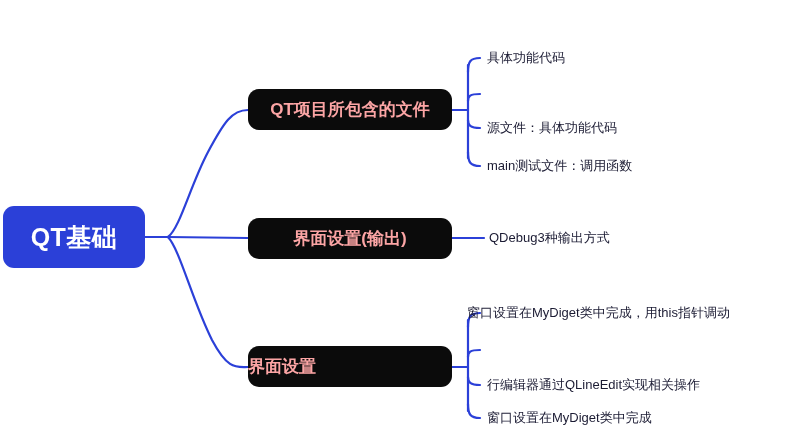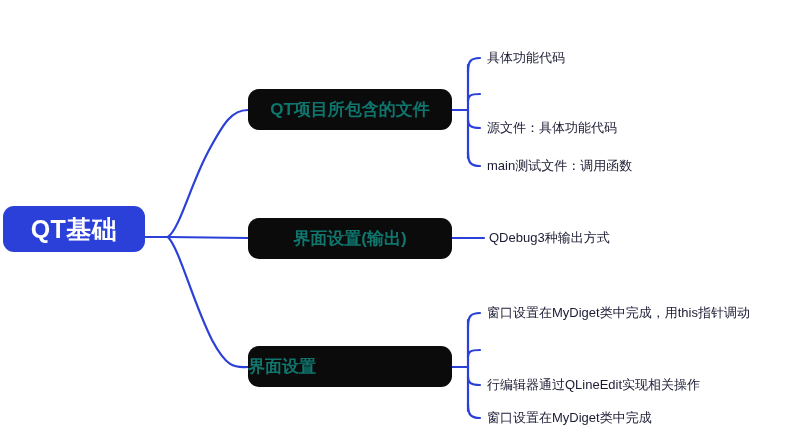--- a/index.html
+++ b/index.html
@@ -42,21 +42,21 @@
     height: 446px;
     z-index: 2;
   }
 
   
   .root-node {
     position: absolute;
     left: 3px;
     top: 206px;
     width: 142px;
-    height: 46px;
+    height: 62px;
     background: #2B40D8;
     border-radius: 11px;
     display: flex;
     align-items: center;
     justify-content: center;
     box-sizing: border-box;
   }
   .root-node .node-text {
     color: #ffffff;
     font-size: 25px;
@@ -76,21 +76,21 @@
     border-radius: 11px;
     display: flex;
     align-items: center;
     box-sizing: border-box;
   }
   .branch-node.centered {
     justify-content: center;
     padding-left: 0;
   }
   .branch-node .node-text {
-    color: #0f766e;
+    color: #fca5a5;
     font-size: 17px;
     font-weight: bold;
     line-height: 1;
     white-space: nowrap;
   }
   #branch-node-0 { top: 89px; }
   #branch-node-1 { top: 218px; }
   #branch-node-2 { top: 346px; }
 
   
@@ -170,20 +170,20 @@
     <div class="branch-node" id="branch-node-2">
       <span class="node-text">界面设置</span>
     </div>
 
     <div class="leaf-label" style="left:487px; top:51px;">具体功能代码</div>
     <div class="leaf-label" style="left:487px; top:121px;">源文件：具体功能代码</div>
     <div class="leaf-label" style="left:487px; top:159px;text-align:right;">main测试文件：调用函数</div>
 
     <div class="leaf-label" style="left:489px; top:231px;">QDebug3种输出方式</div>
 
-    <div class="leaf-label" style="left:487px; top:306px;">窗口设置在MyDiget类中完成，用this指针调动</div>
+    <div class="leaf-label" style="left:467px; top:306px;">窗口设置在MyDiget类中完成，用this指针调动</div>
     <div class="leaf-label" style="left:487px; top:378px;">行编辑器通过QLineEdit实现相关操作</div>
     <div class="leaf-label" style="left:487px; top:411px;">窗口设置在MyDiget类中完成</div>
 
   </div>
 
 
 </div>
 
 </body></html>

